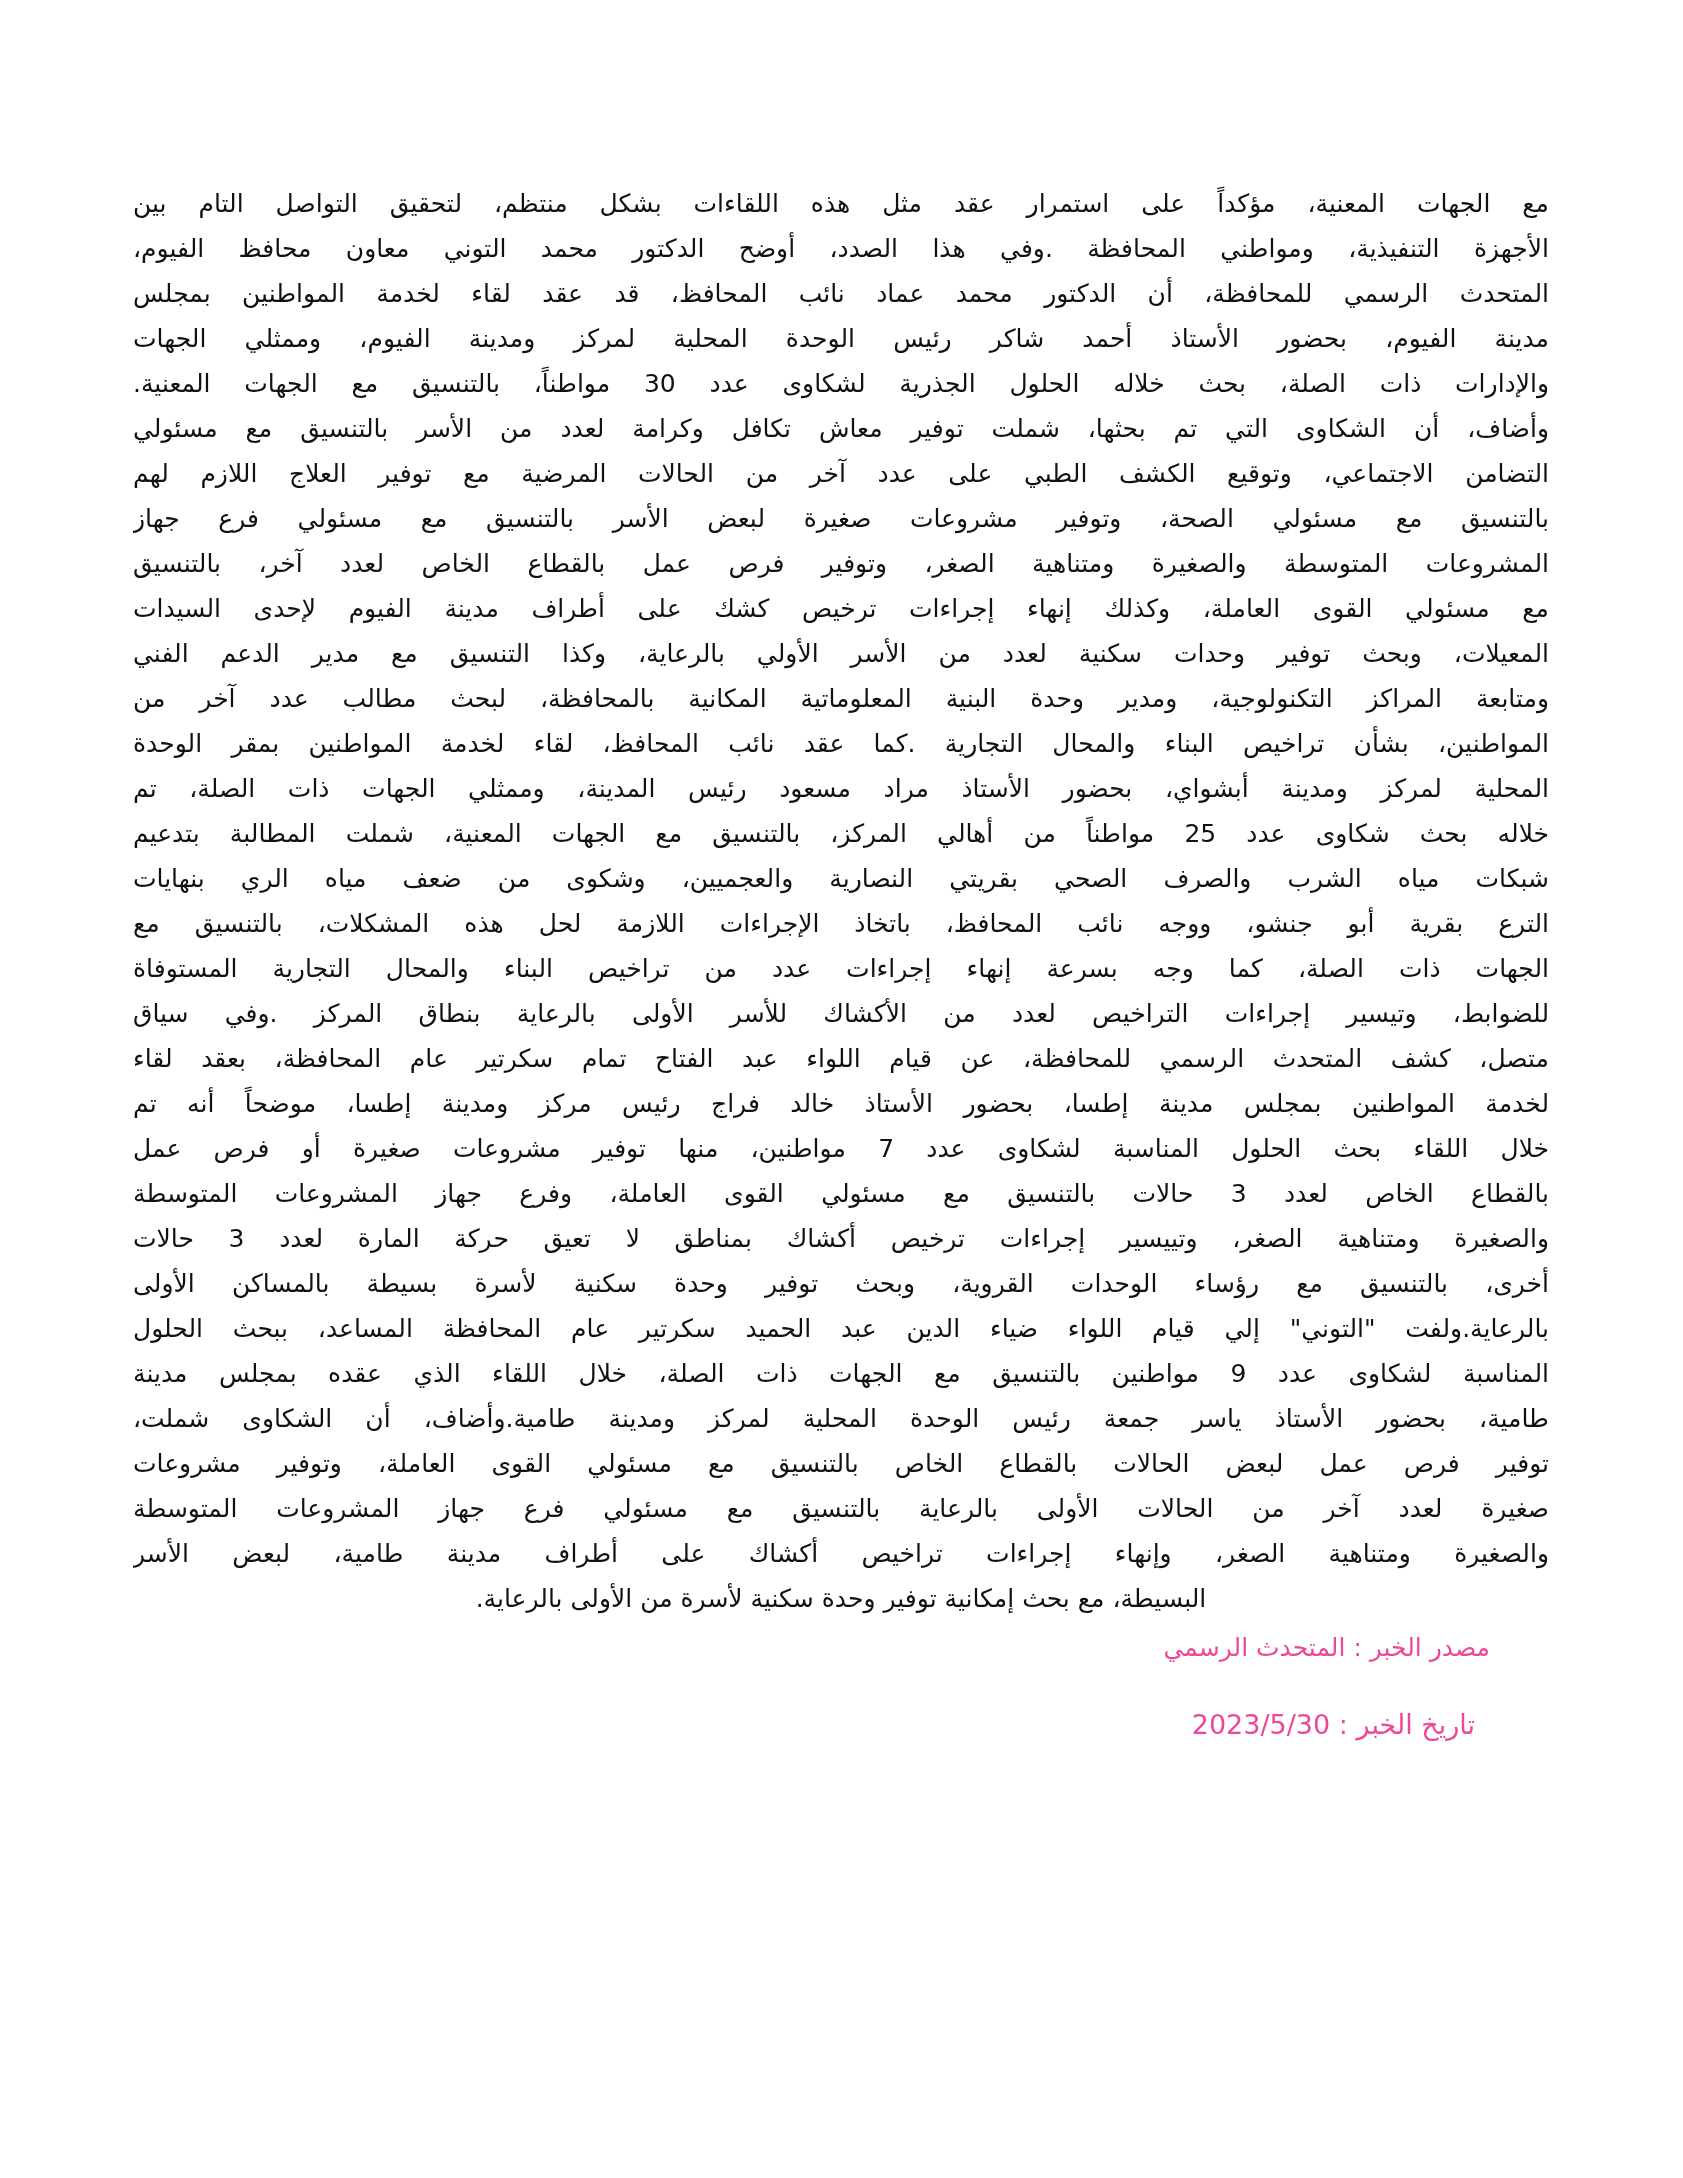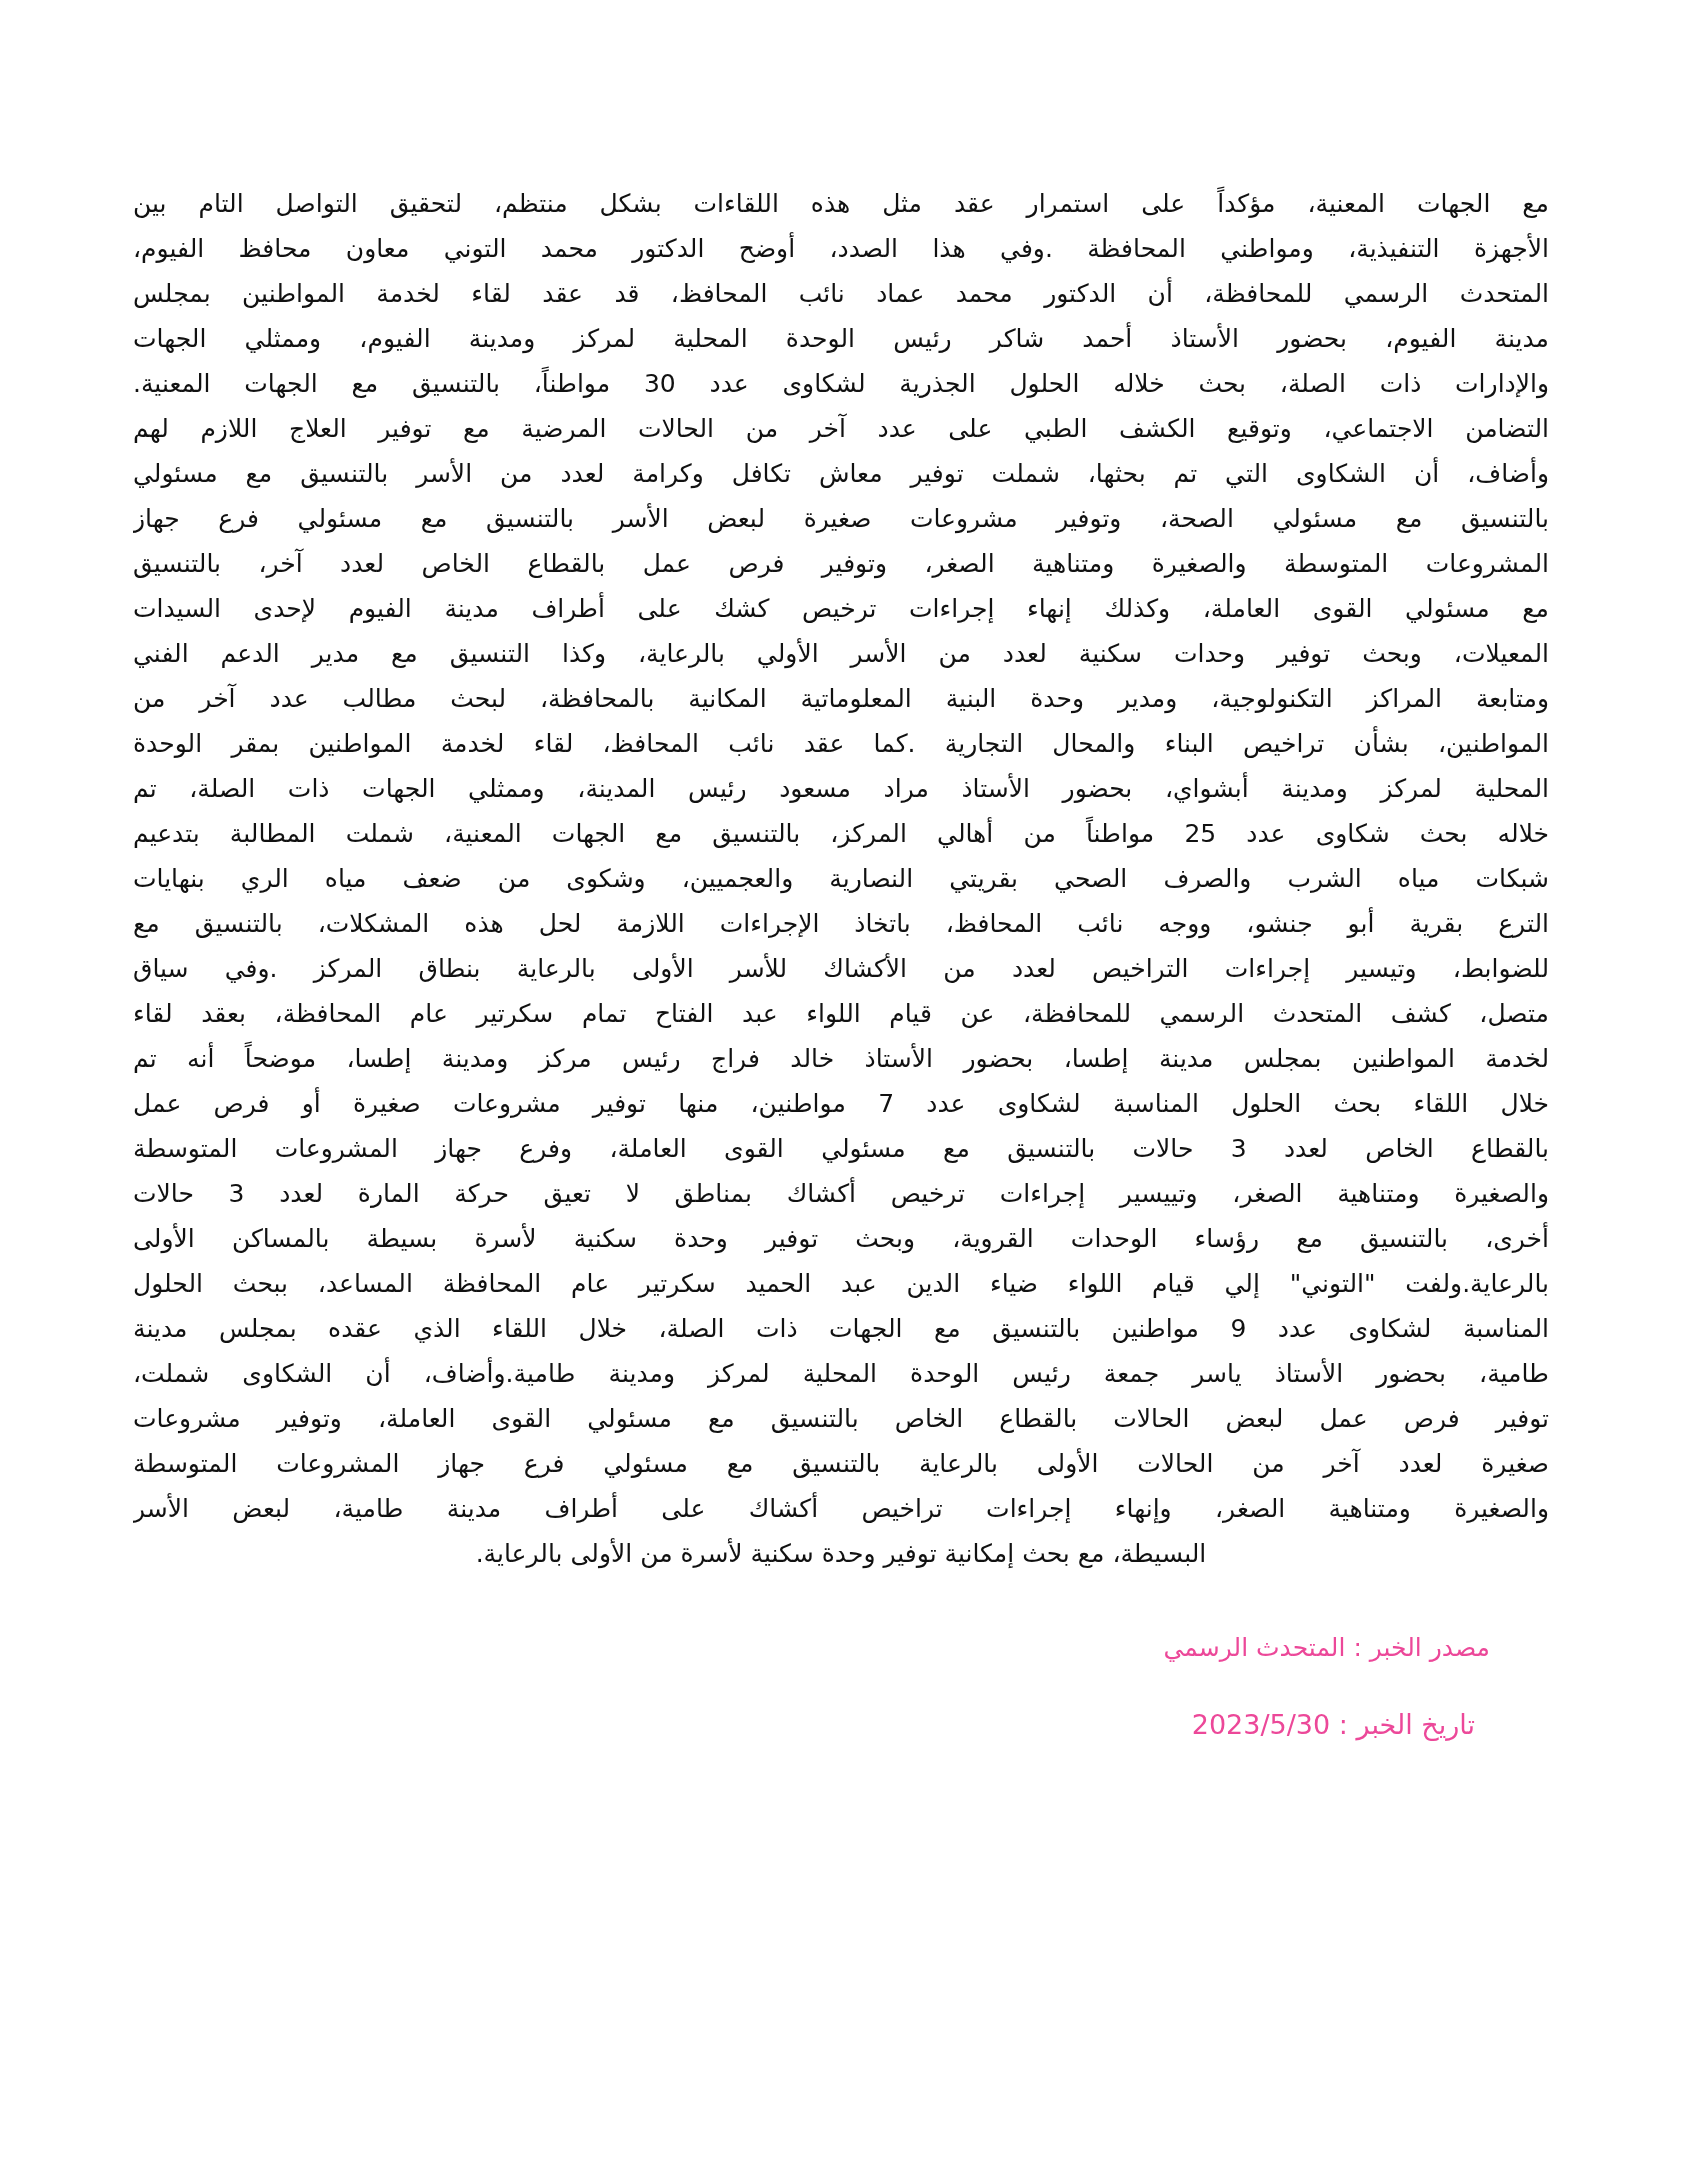--- a/index.html
+++ b/index.html
@@ -59,32 +59,33 @@
 </head>
 <body>
 
 <div class="page">
   <div class="article" dir="rtl" lang="ar" id="article-body">
       <div class="line">مع الجهات المعنية، مؤكداً على استمرار عقد مثل هذه اللقاءات بشكل منتظم، لتحقيق التواصل التام بين</div>
       <div class="line">الأجهزة التنفيذية، ومواطني المحافظة .وفي هذا الصدد، أوضح الدكتور محمد التوني معاون محافظ الفيوم،</div>
       <div class="line">المتحدث الرسمي للمحافظة، أن الدكتور محمد عماد نائب المحافظ، قد عقد لقاء لخدمة المواطنين بمجلس</div>
       <div class="line">مدينة الفيوم، بحضور الأستاذ أحمد شاكر رئيس الوحدة المحلية لمركز ومدينة الفيوم، وممثلي الجهات</div>
       <div class="line">والإدارات ذات الصلة، بحث خلاله الحلول الجذرية لشكاوى عدد 30 مواطناً، بالتنسيق مع الجهات المعنية.</div>
+      <div class="line">وأضاف، أن الشكاوى التي تم بحثها، شملت توفير معاش تكافل وكرامة لعدد من الأسر بالتنسيق مع مسئولي</div>
       <div class="line">التضامن الاجتماعي، وتوقيع الكشف الطبي على عدد آخر من الحالات المرضية مع توفير العلاج اللازم لهم</div>
-      <div class="line">وأضاف، أن الشكاوى التي تم بحثها، شملت توفير معاش تكافل وكرامة لعدد من الأسر بالتنسيق مع مسئولي</div>
       <div class="line">بالتنسيق مع مسئولي الصحة، وتوفير مشروعات صغيرة لبعض الأسر بالتنسيق مع مسئولي فرع جهاز</div>
       <div class="line">المشروعات المتوسطة والصغيرة ومتناهية الصغر، وتوفير فرص عمل بالقطاع الخاص لعدد آخر، بالتنسيق</div>
       <div class="line">مع مسئولي القوى العاملة، وكذلك إنهاء إجراءات ترخيص كشك على أطراف مدينة الفيوم لإحدى السيدات</div>
       <div class="line">المعيلات، وبحث توفير وحدات سكنية لعدد من الأسر الأولي بالرعاية، وكذا التنسيق مع مدير الدعم الفني</div>
       <div class="line">ومتابعة المراكز التكنولوجية، ومدير وحدة البنية المعلوماتية المكانية بالمحافظة، لبحث مطالب عدد آخر من</div>
       <div class="line">المواطنين، بشأن تراخيص البناء والمحال التجارية .كما عقد نائب المحافظ، لقاء لخدمة المواطنين بمقر الوحدة</div>
       <div class="line">المحلية لمركز ومدينة أبشواي، بحضور الأستاذ مراد مسعود رئيس المدينة، وممثلي الجهات ذات الصلة، تم</div>
       <div class="line">خلاله بحث شكاوى عدد 25 مواطناً من أهالي المركز، بالتنسيق مع الجهات المعنية، شملت المطالبة بتدعيم</div>
       <div class="line">شبكات مياه الشرب والصرف الصحي بقريتي النصارية والعجميين، وشكوى من ضعف مياه الري بنهايات</div>
       <div class="line">الترع بقرية أبو جنشو، ووجه نائب المحافظ، باتخاذ الإجراءات اللازمة لحل هذه المشكلات، بالتنسيق مع</div>
+      <div class="line">الجهات ذات الصلة، كما وجه بسرعة إنهاء إجراءات عدد من تراخيص البناء والمحال التجارية المستوفاة</div>
       <div class="line">للضوابط، وتيسير إجراءات التراخيص لعدد من الأكشاك للأسر الأولى بالرعاية بنطاق المركز .وفي سياق</div>
       <div class="line">متصل، كشف المتحدث الرسمي للمحافظة، عن قيام اللواء عبد الفتاح تمام سكرتير عام المحافظة، بعقد لقاء</div>
       <div class="line">لخدمة المواطنين بمجلس مدينة إطسا، بحضور الأستاذ خالد فراج رئيس مركز ومدينة إطسا، موضحاً أنه تم</div>
       <div class="line">خلال اللقاء بحث الحلول المناسبة لشكاوى عدد 7 مواطنين، منها توفير مشروعات صغيرة أو فرص عمل</div>
       <div class="line">بالقطاع الخاص لعدد 3 حالات بالتنسيق مع مسئولي القوى العاملة، وفرع جهاز المشروعات المتوسطة</div>
       <div class="line">والصغيرة ومتناهية الصغر، وتييسير إجراءات ترخيص أكشاك بمناطق لا تعيق حركة المارة لعدد 3 حالات</div>
       <div class="line">أخرى، بالتنسيق مع رؤساء الوحدات القروية، وبحث توفير وحدة سكنية لأسرة بسيطة بالمساكن الأولى</div>
       <div class="line">بالرعاية.ولفت "التوني" إلي قيام اللواء ضياء الدين عبد الحميد سكرتير عام المحافظة المساعد، ببحث الحلول</div>
       <div class="line">المناسبة لشكاوى عدد 9 مواطنين بالتنسيق مع الجهات ذات الصلة، خلال اللقاء الذي عقده بمجلس مدينة</div>
       <div class="line">طامية، بحضور الأستاذ ياسر جمعة رئيس الوحدة المحلية لمركز ومدينة طامية.وأضاف، أن الشكاوى شملت،</div>

